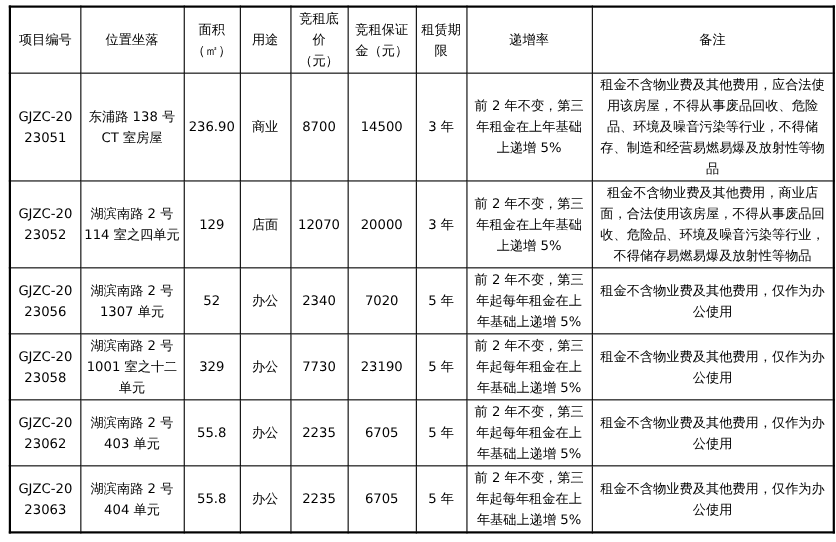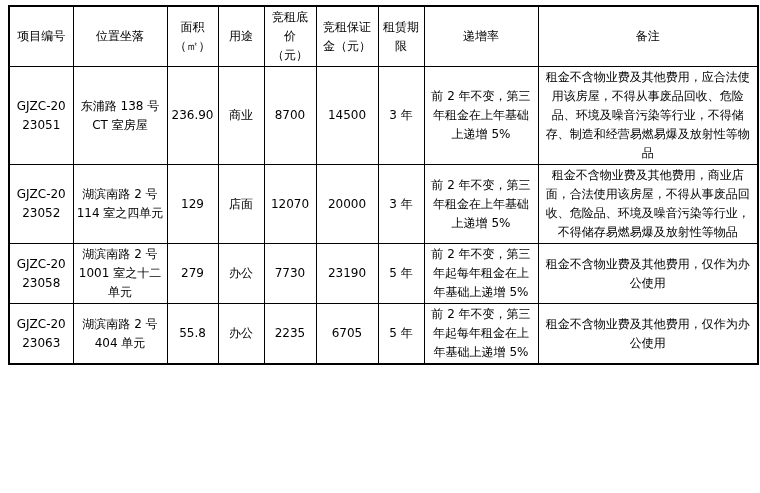--- a/index.html
+++ b/index.html
@@ -96,26 +96,48 @@
         <td class="cell-location">湖滨南路 2 号 114 室之四单元</td>
         <td class="cell-area">129</td>
         <td class="cell-use">店面</td>
         <td class="cell-base-rent">12070</td>
         <td class="cell-deposit">20000</td>
         <td class="cell-term">3 年</td>
         <td class="cell-increment">前 2 年不变，第三年租金在上年基础上递增 5%</td>
         <td class="cell-remark">租金不含物业费及其他费用，商业店面，合法使用该房屋，不得从事废品回收、危险品、环境及噪音污染等行业，不得储存易燃易爆及放射性等物品</td>
       </tr>
       <tr>
+        <td class="cell-id">GJZC-2023056</td>
+        <td class="cell-location">湖滨南路 2 号 1307 单元</td>
+        <td class="cell-area">52</td>
+        <td class="cell-use">办公</td>
+        <td class="cell-base-rent">2340</td>
+        <td class="cell-deposit">7020</td>
+        <td class="cell-term">5 年</td>
+        <td class="cell-increment">前 2 年不变，第三年起每年租金在上年基础上递增 5%</td>
+        <td class="cell-remark">租金不含物业费及其他费用，仅作为办公使用</td>
+      </tr>
+      <tr>
         <td class="cell-id">GJZC-2023058</td>
         <td class="cell-location">湖滨南路 2 号 1001 室之十二单元</td>
-        <td class="cell-area">279</td>
+        <td class="cell-area">329</td>
         <td class="cell-use">办公</td>
         <td class="cell-base-rent">7730</td>
         <td class="cell-deposit">23190</td>
+        <td class="cell-term">5 年</td>
+        <td class="cell-increment">前 2 年不变，第三年起每年租金在上年基础上递增 5%</td>
+        <td class="cell-remark">租金不含物业费及其他费用，仅作为办公使用</td>
+      </tr>
+      <tr>
+        <td class="cell-id">GJZC-2023062</td>
+        <td class="cell-location">湖滨南路 2 号 403 单元</td>
+        <td class="cell-area">55.8</td>
+        <td class="cell-use">办公</td>
+        <td class="cell-base-rent">2235</td>
+        <td class="cell-deposit">6705</td>
         <td class="cell-term">5 年</td>
         <td class="cell-increment">前 2 年不变，第三年起每年租金在上年基础上递增 5%</td>
         <td class="cell-remark">租金不含物业费及其他费用，仅作为办公使用</td>
       </tr>
       <tr>
         <td class="cell-id">GJZC-2023063</td>
         <td class="cell-location">湖滨南路 2 号 404 单元</td>
         <td class="cell-area">55.8</td>
         <td class="cell-use">办公</td>
         <td class="cell-base-rent">2235</td>

